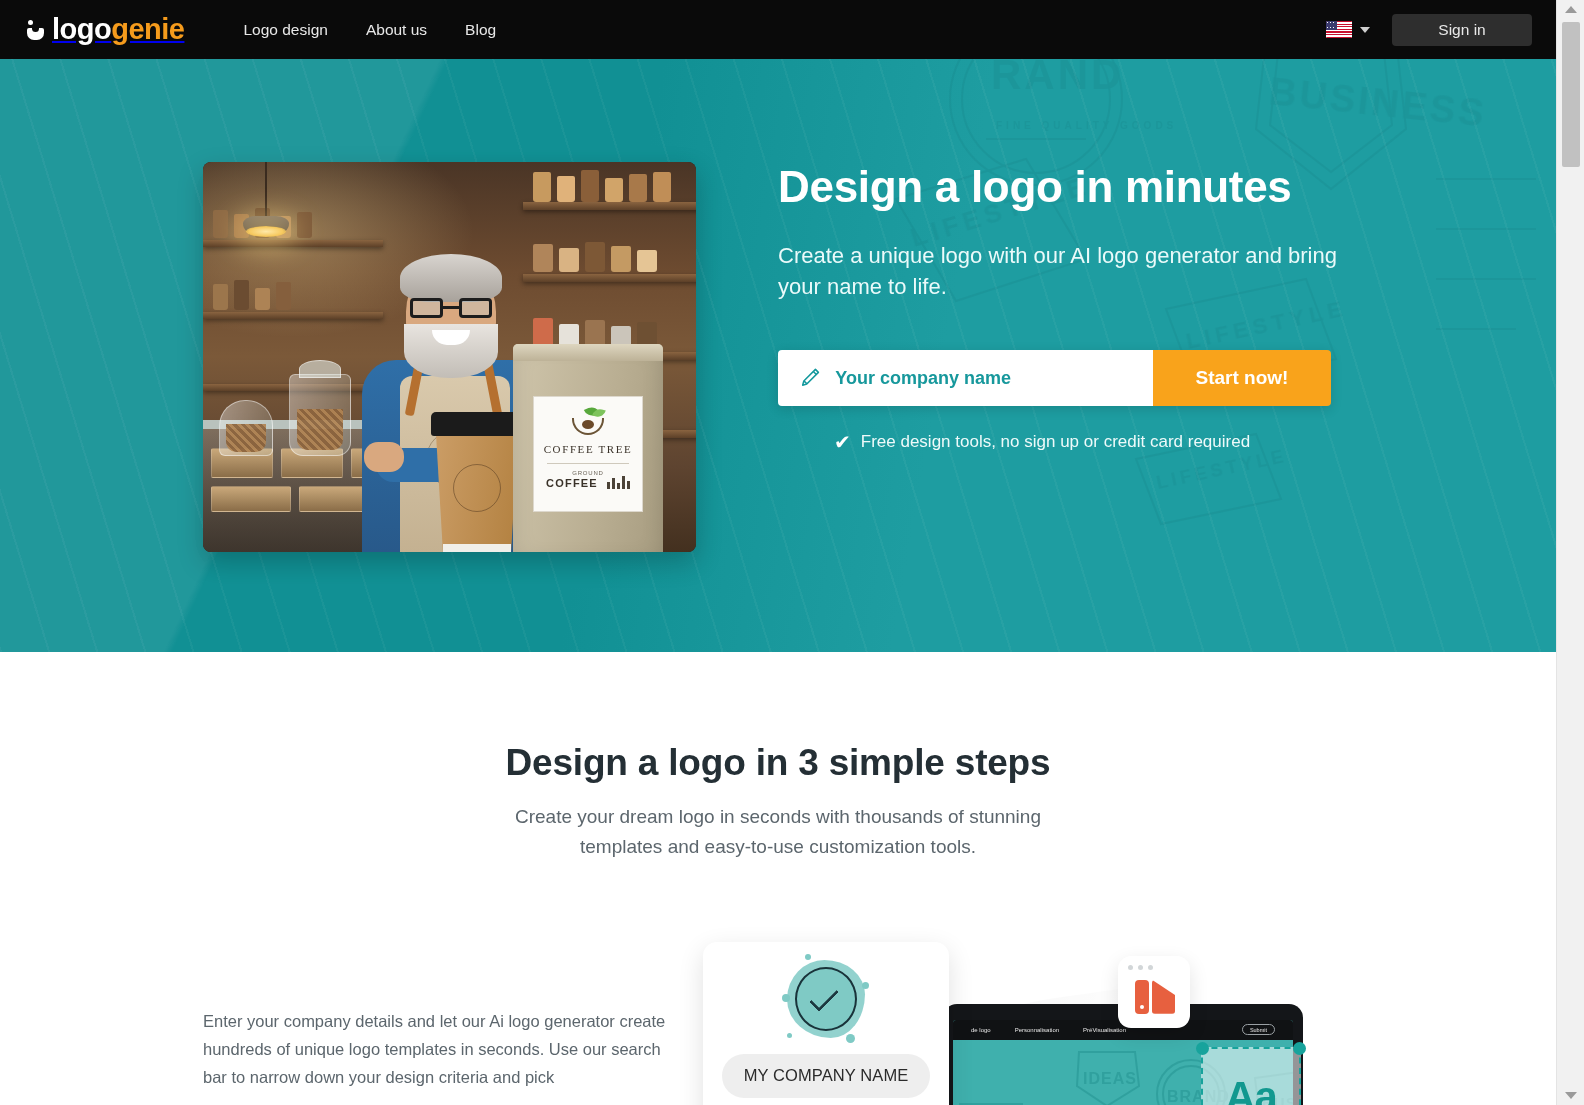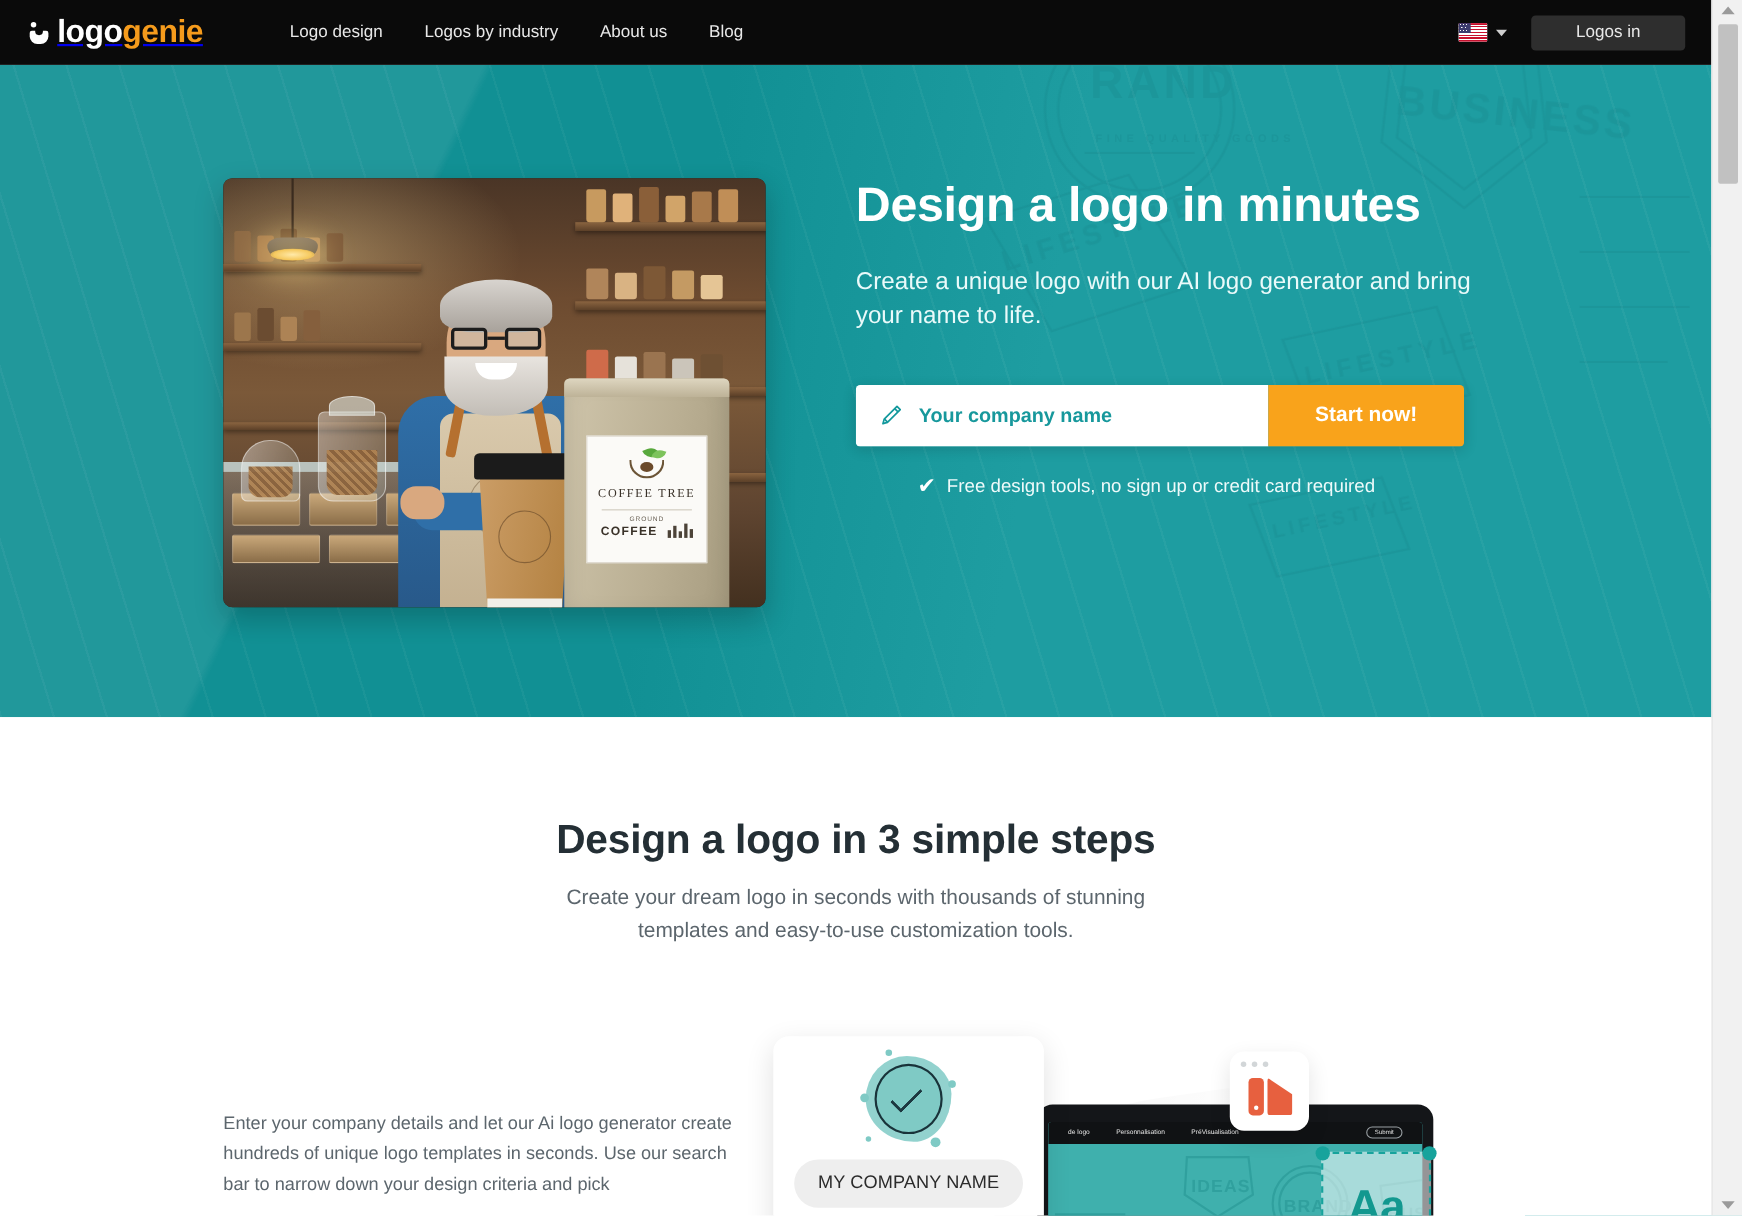--- a/index.html
+++ b/index.html
@@ -23,21 +23,20 @@
 
   
   .header {
     position: relative;
     height: 59px;
     background: #0a0a0a;
     display: flex;
     align-items: center;
     padding: 0 24px 0 26px;
     z-index: 40;
-    gap: 20px;
   }
   .brand { display: flex; align-items: center; gap: 7px; margin-right: 40px; }
   .brand-icon {
     width: 19px; height: 22px;
     position: relative;
     display: block;
   }
   .brand-icon .lamp-body {
     position: absolute; left: 1px; bottom: 1px;
     width: 17px; height: 12px;
@@ -689,34 +688,33 @@
         <span class="brand-icon">
           <span class="lamp-spark"></span>
           <span class="lamp-body"></span>
           <span class="lamp-notch"></span>
         </span>
         <span class="brand-text"><span class="w">logo</span><span class="o">genie</span></span>
       </a>
 
       <nav class="nav">
         <a href="#">Logo design</a>
-        <a href="#">Logos by industry</a>
         <a href="#">About us</a>
         <a href="#">Blog</a>
       </nav>
 
       <div class="header-right">
         <div class="lang">
           <span class="flag">
             <span class="stripes"></span>
             <span class="canton"></span>
           </span>
           <span class="caret"></span>
         </div>
-        <button class="signin-btn">Logos in</button>
+        <button class="signin-btn">Sign in</button>
       </div>
     </div>
 
     <section class="hero">
       <div class="hero-bg">
         <svg width="760" height="640" viewBox="0 0 760 640" fill="none">
           <g stroke="#0d7f84" stroke-width="2" fill="none" opacity="0.85">
             <circle cx="200" cy="70" r="86"></circle>
             <circle cx="200" cy="70" r="74"></circle>
             <path d="M150 110 L250 110"></path>

